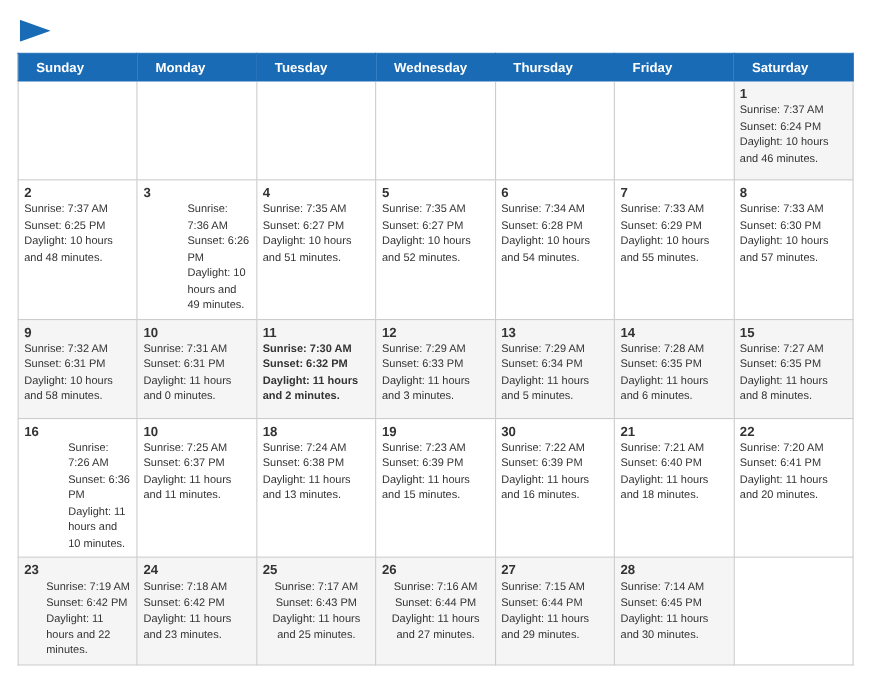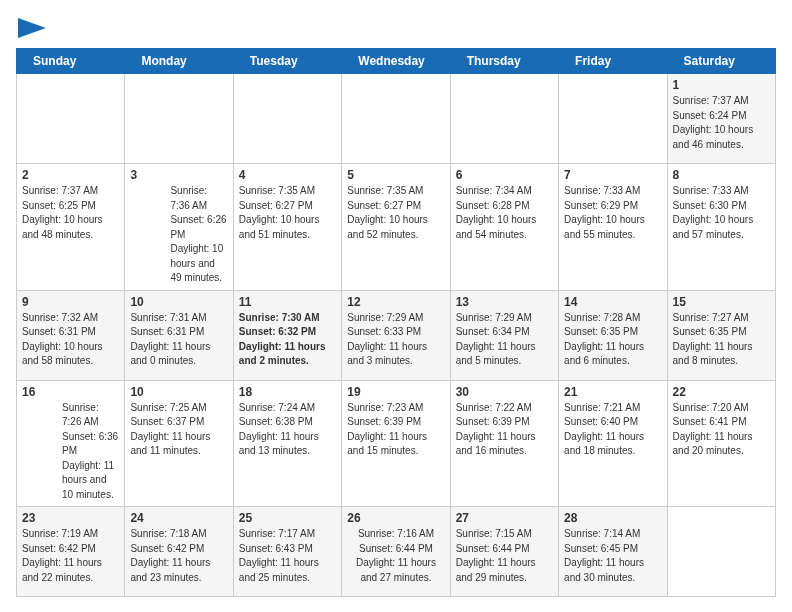--- a/index.html
+++ b/index.html
@@ -261,33 +261,33 @@
         <td>
           <span class="day-num">22</span>
           <div class="cell-info" style="white-space: pre-line;">Sunrise: 7:20 AM
 Sunset: 6:41 PM
 Daylight: 11 hours and 20 minutes.</div>
         </td>
       </tr>
       <tr>
         <td>
           <span class="day-num">23</span>
-          <div class="cell-info" style="white-space: pre-line;">Sunrise: 7:19 AM
+          <div class="cell-info" style="white-space: pre-line; margin-left: 20px;">Sunrise: 7:19 AM
 Sunset: 6:42 PM
 Daylight: 11 hours and 22 minutes.</div>
         </td>
         <td>
           <span class="day-num">24</span>
           <div class="cell-info" style="white-space: pre-line;">Sunrise: 7:18 AM
 Sunset: 6:42 PM
 Daylight: 11 hours and 23 minutes.</div>
         </td>
         <td>
           <span class="day-num">25</span>
-          <div class="cell-info" style="white-space: pre-line;">Sunrise: 7:17 AM
+          <div class="cell-info" style="white-space: pre-line; text-align: center;">Sunrise: 7:17 AM
 Sunset: 6:43 PM
 Daylight: 11 hours and 25 minutes.</div>
         </td>
         <td>
           <span class="day-num">26</span>
           <div class="cell-info" style="white-space: pre-line; text-align: center;">Sunrise: 7:16 AM
 Sunset: 6:44 PM
 Daylight: 11 hours and 27 minutes.</div>
         </td>
         <td>

